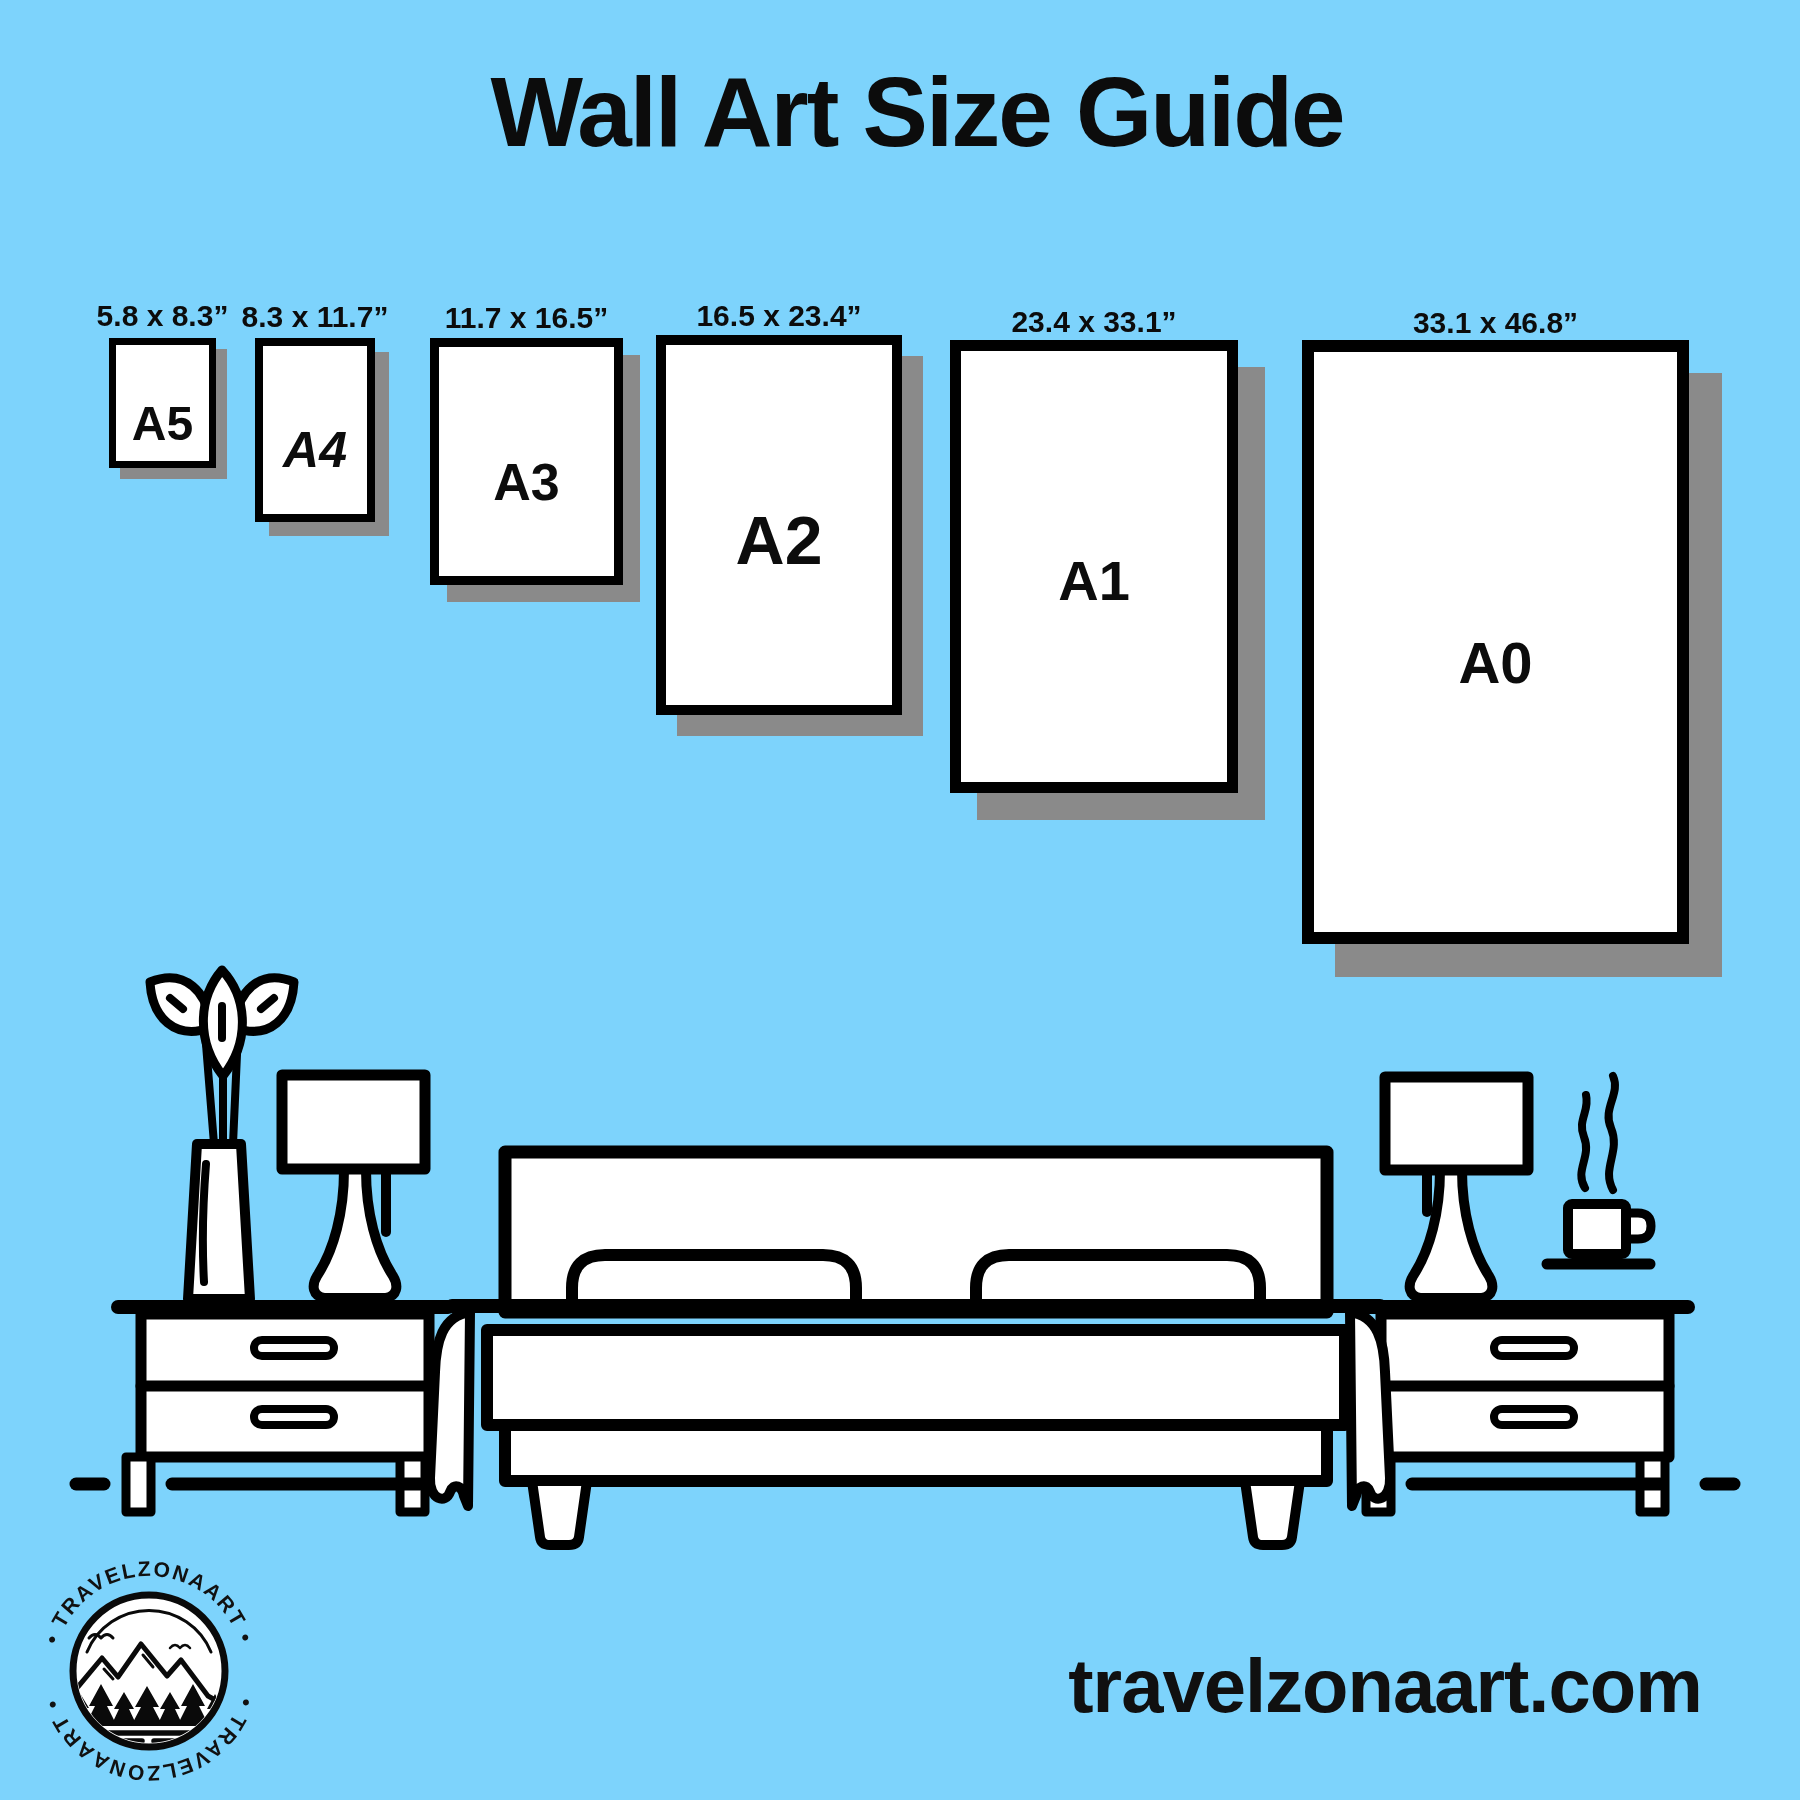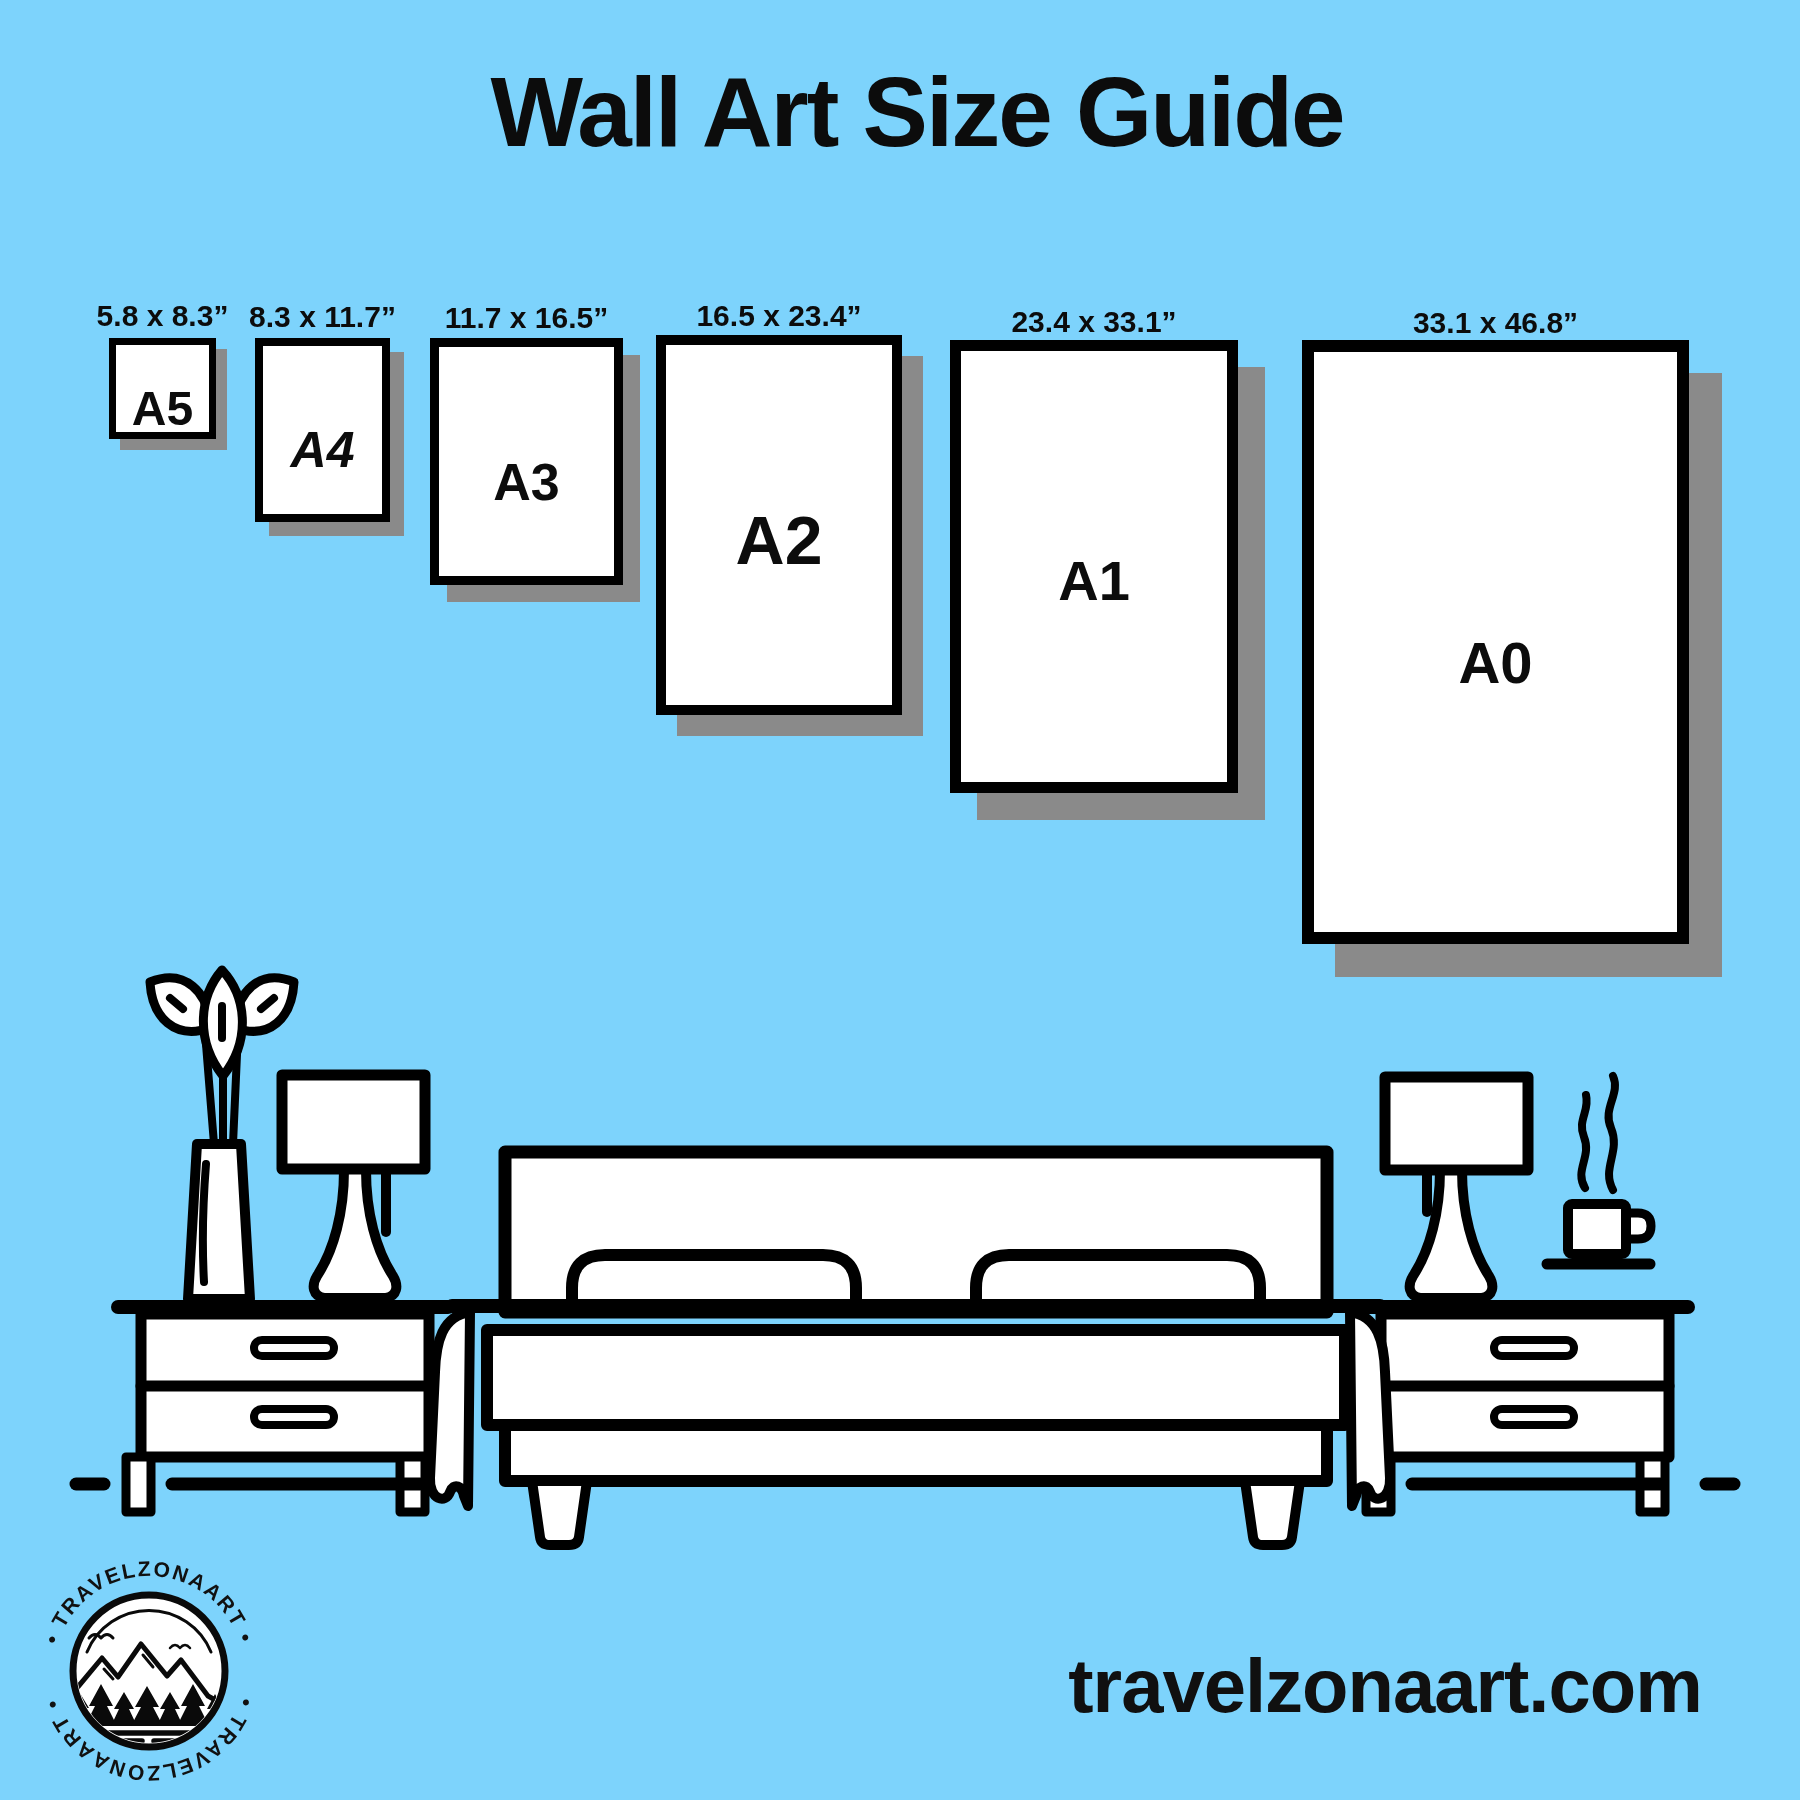--- a/index.html
+++ b/index.html
@@ -14,23 +14,23 @@
   
   .paper{
     position:absolute;box-sizing:border-box;background:#ffffff;border-style:solid;border-color:#000;
     display:flex;align-items:center;justify-content:center;
   }
   .dims{
     position:absolute;bottom:calc(100% + 12px);left:50%;transform:translateX(-50%);
     white-space:nowrap;font-size:30px;font-weight:700;color:#0c0c0c;
   }
   .letter{font-weight:700;color:#0c0c0c;margin-top:40px;}
-  .a5{left:109px;top:338px;width:107px;height:101px;border-width:7px;box-shadow:11px 11px 0 #8a8a8a;}
+  .a5{left:109px;top:338px;width:107px;height:130px;border-width:7px;box-shadow:11px 11px 0 #8a8a8a;}
   .a5 .letter{font-size:48px;}
-  .a4{left:255px;top:338px;width:135px;height:184px;border-width:8px;box-shadow:14px 14px 0 #8a8a8a;}
+  .a4{left:255px;top:338px;width:120px;height:184px;border-width:8px;box-shadow:14px 14px 0 #8a8a8a;}
   .a4 .letter{font-size:50px;font-style:italic;}
   .a3{left:430px;top:338px;width:193px;height:247px;border-width:9px;box-shadow:17px 17px 0 #8a8a8a;}
   .a3 .letter{font-size:52px;}
   .a2{left:656px;top:335px;width:246px;height:380px;border-width:10px;box-shadow:21px 21px 0 #8a8a8a;}
   .a2 .letter{font-size:68px;margin-top:30px;}
   .a1{left:950px;top:340px;width:288px;height:453px;border-width:11px;box-shadow:27px 27px 0 #8a8a8a;}
   .a1 .letter{font-size:56px;margin-top:28px;}
   .a0{left:1302px;top:340px;width:387px;height:604px;border-width:12px;box-shadow:33px 33px 0 #8a8a8a;}
   .a0 .letter{font-size:58px;}
   

